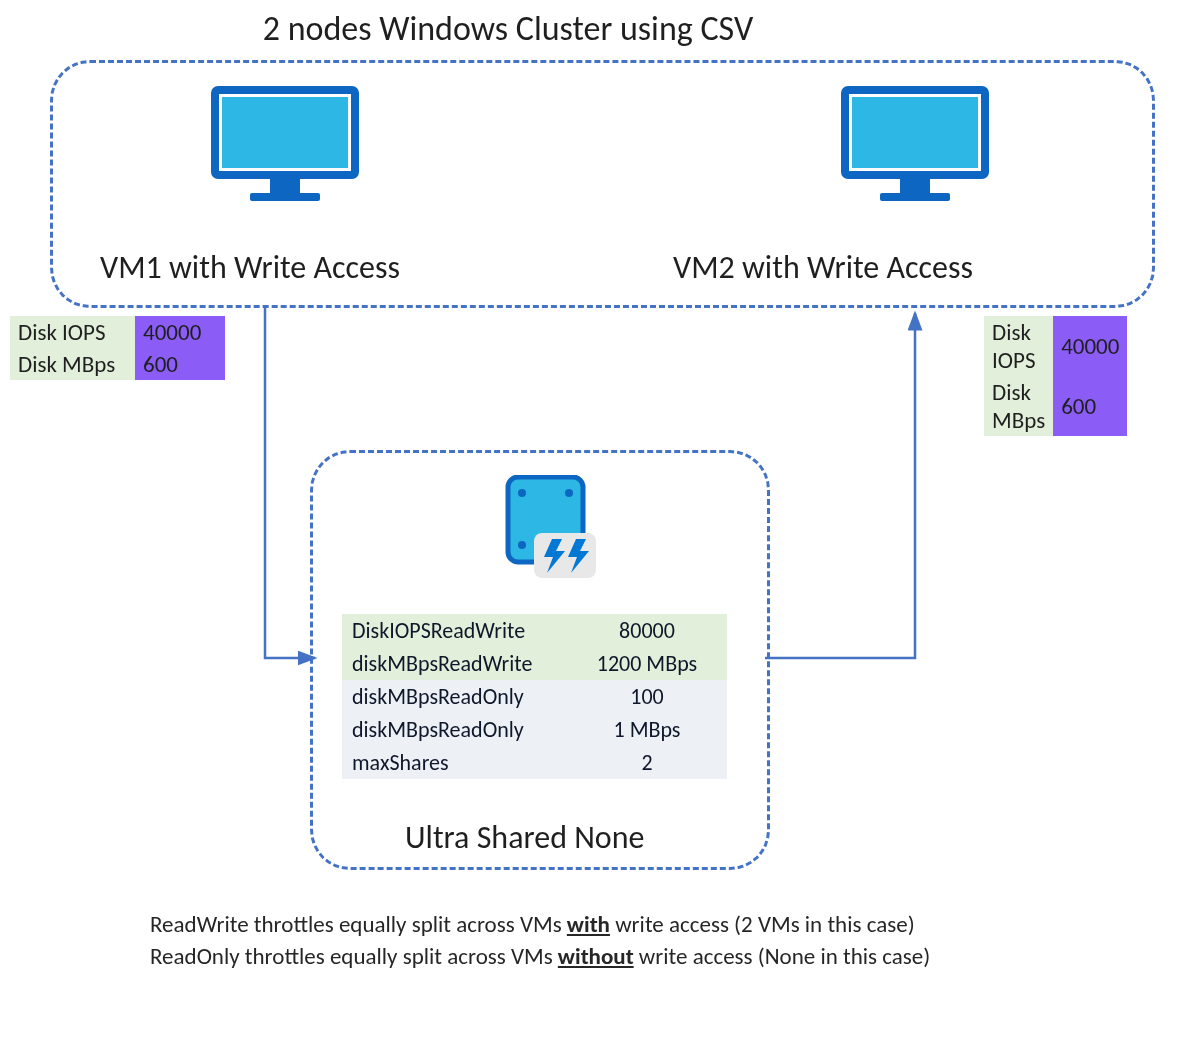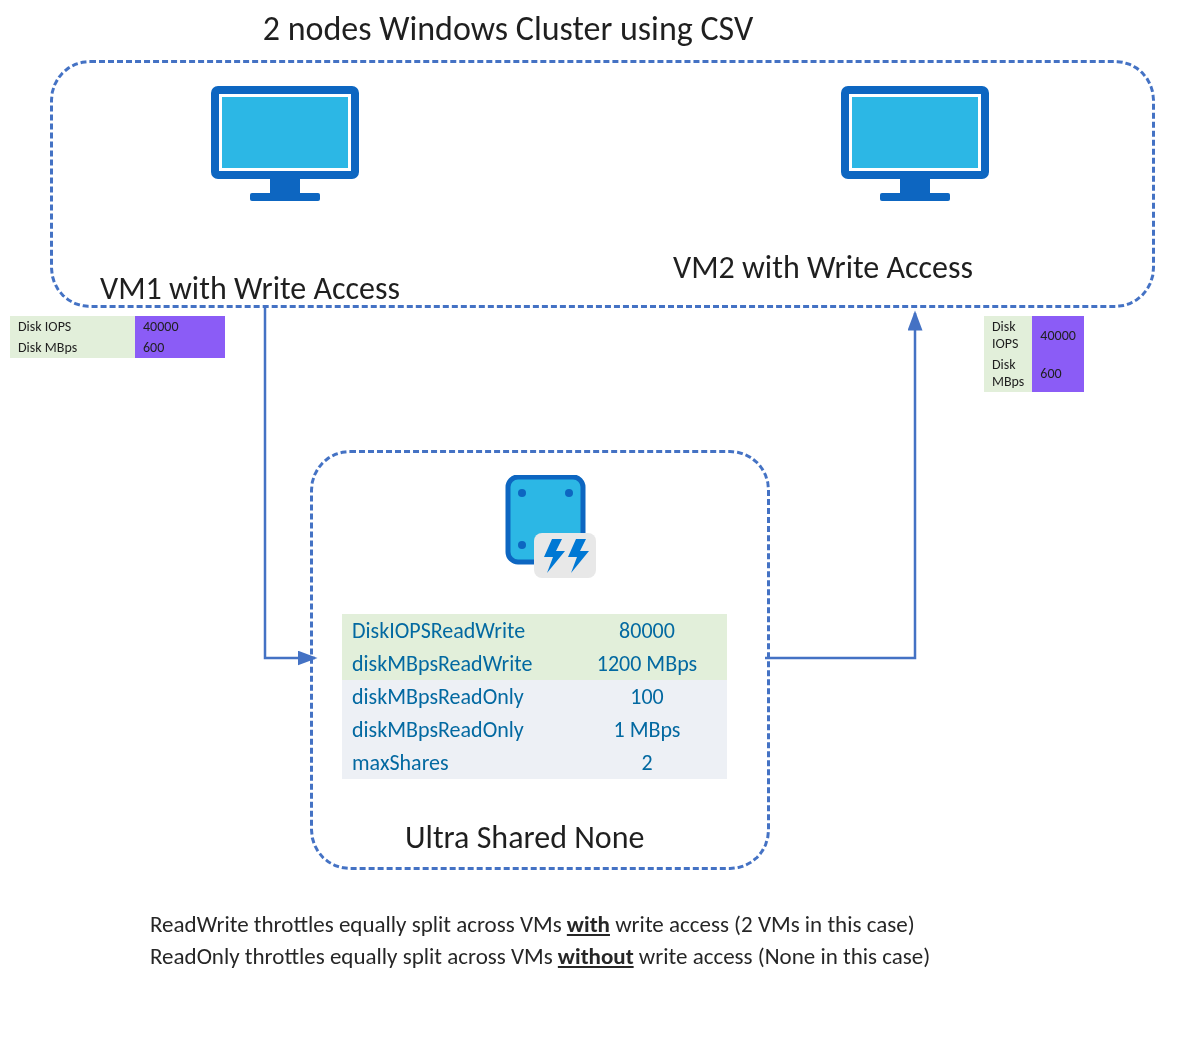--- a/index.html
+++ b/index.html
@@ -48,30 +48,30 @@
     }
     .monitor-icon.vm2 {
       top: 85px;
       left: 840px;
     }
     .vm-label {
       position: absolute;
       font-size: 32px;
       color: #1f1f1f;
     }
-    .vm1-label { top: 248px; left: 100px; margin-top: 21px; }
+    .vm1-label { top: 248px; left: 100px; }
     .vm2-label { top: 248px; left: 673px; }
 
     .disk-table {
       position: absolute;
       border-collapse: collapse;
     }
     .disk-table td {
       padding: 2px 8px;
-      font-size: 14px;
+      font-size: 23px;
       color: #1f1f1f;
     }
     .disk-table .label-cell {
       background: #e2efda;
       width: 125px;
     }
     .disk-table .value-cell {
       background: #8b5cf6;
       width: 90px;
     }
@@ -96,21 +96,21 @@
     }
     .ultra-table {
       position: absolute;
       top: 614px;
       left: 342px;
       border-collapse: collapse;
     }
     .ultra-table td {
       padding: 3px 10px;
       font-size: 22px;
-      color: #0369a1;
+      color: #0f172a;
     }
     .ultra-table tr.green td { background: #e2efda; }
     .ultra-table tr.grey td { background: #edf0f5; }
     .ultra-table .k { width: 225px; }
     .ultra-table .v { width: 160px; text-align: center; }
 
     .ultra-label {
       position: absolute;
       top: 818px;
       left: 405px;

